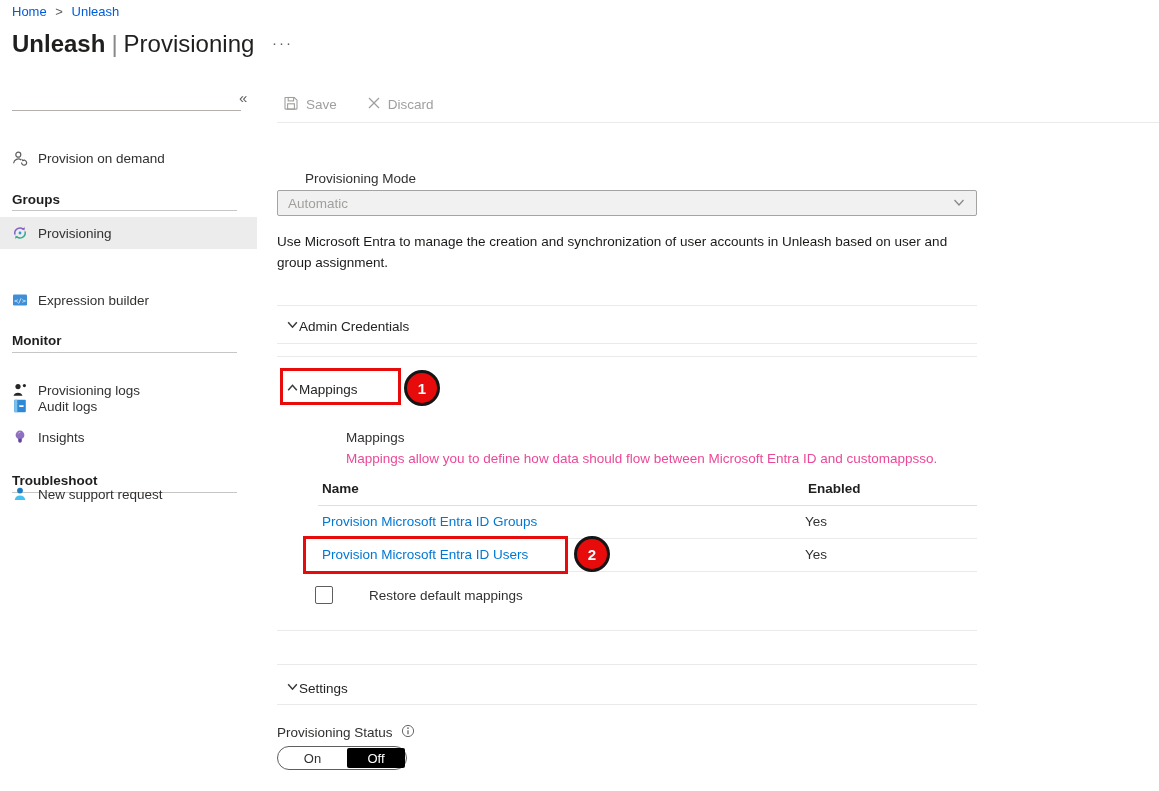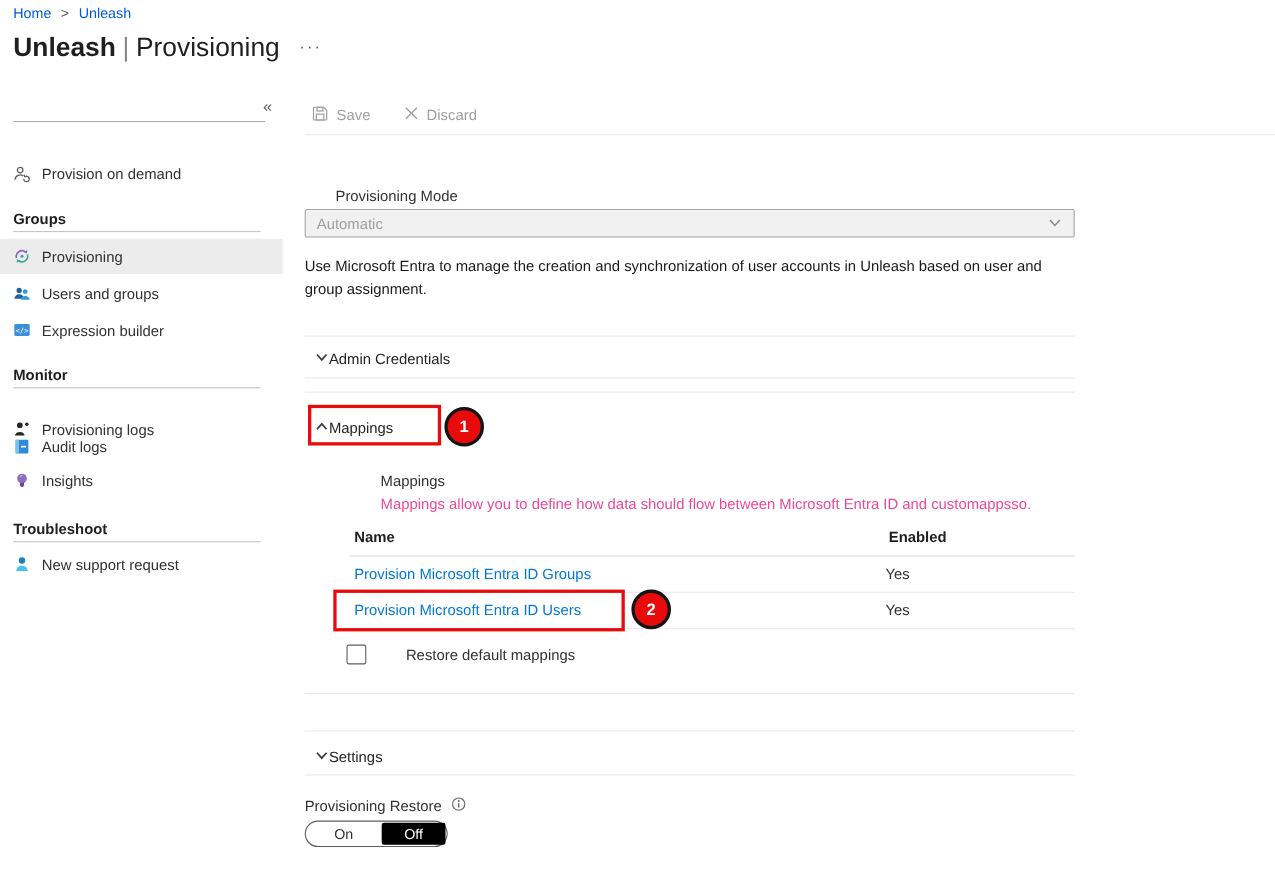--- a/index.html
+++ b/index.html
@@ -97,31 +97,20 @@
           <svg width="16" height="16" viewBox="0 0 16 16" fill="none">
             <path d="M3 9.6 A5.2 5.2 0 0 1 11.2 4.1" stroke="#8661c5" stroke-width="1.5"></path>
             <polygon points="12.9,2.2 12.4,5.4 9.6,4.1" fill="#8661c5"></polygon>
             <path d="M13 6.4 A5.2 5.2 0 0 1 4.8 11.9" stroke="#3aa88a" stroke-width="1.5"></path>
             <polygon points="3.1,13.8 3.6,10.6 6.4,11.9" fill="#3aa88a"></polygon>
             <circle cx="8" cy="8" r="1.4" fill="#2e9bd6"></circle>
           </svg>
         </span>
       <span>Provisioning</span>
     </div>
-    <div class="sb-item" style="top:163px">
-      <span class="ic">
-          <svg width="16" height="16" viewBox="0 0 16 16">
-            <circle cx="5.4" cy="5" r="2.4" fill="#1e5f9e"></circle>
-            <path d="M1 12.6 a4.4 4 0 0 1 8.8 0 z" fill="#1e5f9e"></path>
-            <circle cx="10.9" cy="6.1" r="2.2" fill="#2e9bd6"></circle>
-            <path d="M6.9 13.6 a4 3.6 0 0 1 8 0 z" fill="#2e9bd6"></path>
-          </svg>
-        </span>
-      <span>Users and groups</span>
-    </div>
     <div class="sb-item" style="top:196px">
       <span class="ic">
           <svg width="16" height="16" viewBox="0 0 16 16">
             <rect x="1" y="2.6" width="14" height="10.8" rx="1.2" fill="#3f8fd6"></rect>
             <text x="8" y="10.6" font-size="6.5" fill="#fff" text-anchor="middle" font-family="DejaVu Sans Mono, monospace">&lt;/&gt;</text>
           </svg>
         </span>
       <span>Expression builder</span>
     </div>
 
@@ -155,21 +144,21 @@
             <path d="M6.2 9.8 h3.6 v2.1 a1.8 1.8 0 0 1 -3.6 0 z" fill="#5e4796"></path>
             <path d="M6.2 4.5 a2.4 2.4 0 0 1 2.2 -1.3" stroke="#cdbce6" stroke-width="1" fill="none"></path>
           </svg>
         </span>
       <span>Insights</span>
     </div>
 
     <div class="sb-header" style="top:385px">Troubleshoot</div>
     <div class="sb-rule" style="top:404px"></div>
 
-    <div class="sb-item" style="top:409px">
+    <div class="sb-item" style="top:390px">
       <span class="ic">
           <svg width="16" height="16" viewBox="0 0 16 16">
             <circle cx="8" cy="4.6" r="2.9" fill="#1c7fc0"></circle>
             <path d="M2.8 14 a5.2 4.6 0 0 1 10.4 0 z" fill="#45c2f0"></path>
           </svg>
         </span>
       <span>New support request</span>
     </div>
   </div>
 
@@ -245,21 +234,21 @@
   <div class="abs hr" style="left:277px;width:700px;top:664px"></div>
   <div class="abs sec-head" style="left:286px;top:680px">
     <span><svg width="13" height="13" viewBox="0 0 12 12" fill="none" stroke="#3b3a39" stroke-width="1.4">
           <polyline points="2,4 6,8.5 10,4"></polyline>
         </svg></span>
     <span>Settings</span>
   </div>
   <div class="abs hr" style="left:277px;width:700px;top:704px"></div>
 
   <div class="abs status-row">
-    <span>Provisioning Restore</span>
+    <span>Provisioning Status</span>
     <span><svg width="14" height="14" viewBox="0 0 14 14" fill="none" stroke="#6b6967" stroke-width="1">
           <circle cx="7" cy="7" r="5.6"></circle>
           <line x1="7" y1="6.3" x2="7" y2="10.2" stroke-width="1.3"></line>
           <circle cx="7" cy="4.1" r="0.9" fill="#6b6967" stroke="none"></circle>
         </svg></span>
   </div>
   <div class="abs toggle">
     <span class="tg-on">On</span>
     <span class="tg-off">Off</span>
   </div>

